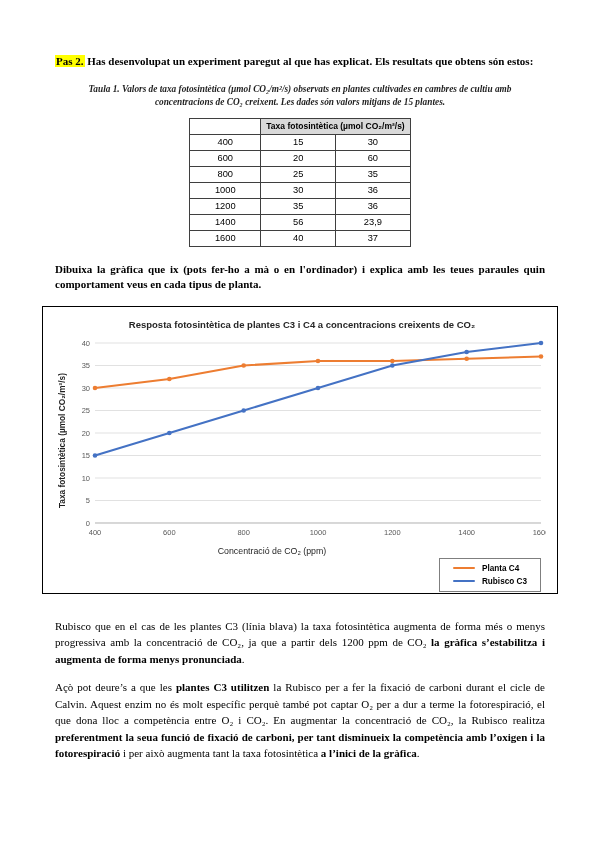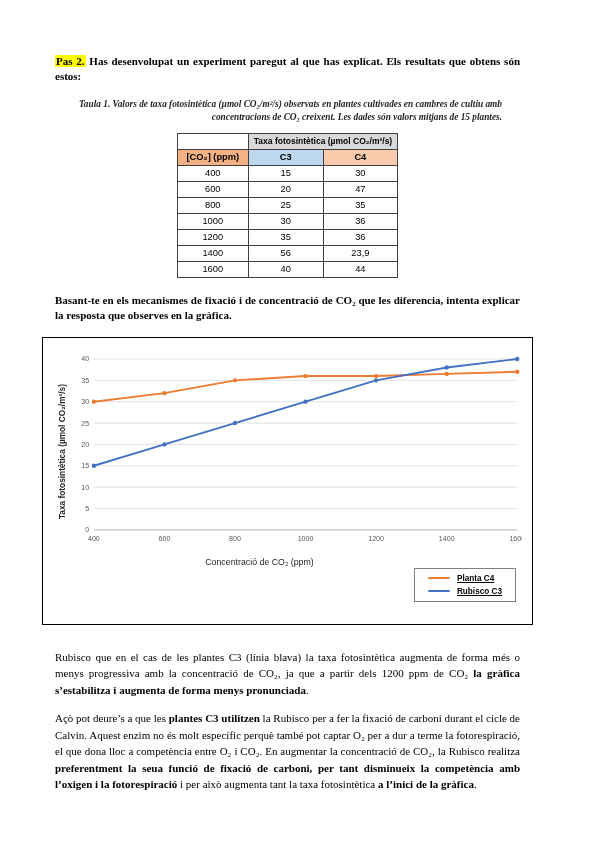--- a/index.html
+++ b/index.html
@@ -1,25 +1,25 @@
 <!DOCTYPE html>
 <html><head>
 <meta charset="utf-8">
 <style>
   html,body{margin:0;padding:0;background:#ffffff;}
   .page{
     width:600px;height:848px;background:#fff;box-sizing:border-box;
-    padding:54px 80px 20px 55px;position:relative;overflow:hidden;
+    padding:54px 55px 20px 55px;position:relative;overflow:hidden;
     font-family:"Liberation Serif",serif;font-size:11px;color:#000;
   }
   .step{font-weight:bold;text-align:justify;margin:0 0 14px 0;line-height:1.35;}
   .hl{background:#ffff00;padding:0 1px;}
   .caption{
     font-style:italic;font-weight:bold;font-size:9.3px;line-height:1.4;
-    text-align:right;margin:0 18px 9px 18px;color:#1f1f1f;
+    text-align:center;margin:0 18px 9px 18px;color:#1f1f1f;
   }
   table.results{
     border-collapse:collapse;margin:0 auto 15px auto;
     font-family:"Liberation Sans",sans-serif;font-size:9.3px;text-align:center;
   }
   table.results th,table.results td{
     border:1px solid #3f3f3f;padding:1px 5px;min-width:60px;height:13px;
     font-weight:normal;
   }
   table.results th{font-weight:bold;}
@@ -35,22 +35,22 @@
   .chart-body{display:flex;align-items:center;}
   .y-label{
     writing-mode:vertical-rl;transform:rotate(180deg);
     font-weight:bold;font-size:8.3px;color:#1f1f1f;text-align:center;
     width:16px;flex:0 0 16px;
   }
   #plot-svg{display:block;}
   svg text{font-family:"Liberation Sans",sans-serif;}
   .x-label{text-align:center;font-weight:normal;font-size:8.8px;color:#1f1f1f;margin-top:3px;margin-right:60px;}
   .legend{
-    position:absolute;right:16px;bottom:22px;border:1px solid #7f7f7f;background:#fff;
-    padding:5px 13px;display:flex;flex-direction:column;gap:4px;text-decoration:underline;
+    position:absolute;right:16px;bottom:1px;border:1px solid #7f7f7f;background:#fff;
+    padding:5px 13px;display:flex;flex-direction:column;gap:4px;
   }
   .legend-row{display:flex;align-items:center;gap:7px;}
   .legend-swatch{display:inline-block;width:22px;height:2.5px;border-radius:1px;}
   .legend-label{font-weight:bold;font-size:8.2px;color:#000;}
   .para{text-align:justify;line-height:1.5;margin:0 0 12px 0;}
 </style>
 </head>
 <body>
 
 <div class="page">
@@ -58,36 +58,31 @@
   <p class="step"><span class="hl">Pas 2.</span><span> Has desenvolupat un experiment paregut al que has explicat. Els resultats que obtens són estos:</span></p>
 
   <p class="caption">Taula 1. Valors de taxa fotosintètica (µmol CO₂/m²/s) observats en plantes cultivades en cambres de cultiu amb concentracions de CO₂ creixent. Les dades són valors mitjans de 15 plantes.</p>
 
   <table class="results">
     <thead>
       <tr>
         <th class="corner"></th>
         <th class="merged" id="merged-header" colspan="2" style="background: rgb(217, 217, 217);">Taxa fotosintètica (µmol CO₂/m²/s)</th>
       </tr>
-      <tr id="col-header-row">
-          <th style="background: rgb(244, 177, 131);">[CO₂] (ppm)</th>
-          <th style="background: rgb(189, 215, 238);">C3</th>
-          <th style="background: rgb(248, 203, 173);">C4</th>
-        </tr>
     </thead>
     <tbody id="table-body">
         <tr>
           <td>400</td>
           <td>15</td>
           <td>30</td>
         </tr>
         <tr>
           <td>600</td>
           <td>20</td>
-          <td>47</td>
+          <td>60</td>
         </tr>
         <tr>
           <td>800</td>
           <td>25</td>
           <td>35</td>
         </tr>
         <tr>
           <td>1000</td>
           <td>30</td>
           <td>36</td>
@@ -98,28 +93,29 @@
           <td>36</td>
         </tr>
         <tr>
           <td>1400</td>
           <td>56</td>
           <td>23,9</td>
         </tr>
         <tr>
           <td>1600</td>
           <td>40</td>
-          <td>44</td>
+          <td>37</td>
         </tr>
       </tbody>
   </table>
 
-  <p class="instr">Basant-te en els mecanismes de fixació i de concentració de CO₂ que les diferencia, intenta explicar la resposta que observes en la gràfica.</p>
+  <p class="instr">Dibuixa la gràfica que ix (pots fer-ho a mà o en l'ordinador) i explica amb les teues paraules quin comportament veus en cada tipus de planta.</p>
 
   <div class="chart-box">
+    <div class="chart-title">Resposta fotosintètica de plantes C3 i C4 a concentracions creixents de CO₂</div>
     <div class="chart-body">
       <div class="y-label">Taxa fotosintètica (µmol CO₂/m²/s)</div>
       <svg id="plot-svg" width="473" height="204" viewBox="0 0 473 204">
           <line x1="22" y1="184" x2="468" y2="184" stroke="#d9d9d9" stroke-width="0.8"></line>
           <line x1="22" y1="161.5" x2="468" y2="161.5" stroke="#d9d9d9" stroke-width="0.8"></line>
           <line x1="22" y1="139" x2="468" y2="139" stroke="#d9d9d9" stroke-width="0.8"></line>
           <line x1="22" y1="116.5" x2="468" y2="116.5" stroke="#d9d9d9" stroke-width="0.8"></line>
           <line x1="22" y1="94" x2="468" y2="94" stroke="#d9d9d9" stroke-width="0.8"></line>
           <line x1="22" y1="71.5" x2="468" y2="71.5" stroke="#d9d9d9" stroke-width="0.8"></line>
           <line x1="22" y1="49" x2="468" y2="49" stroke="#d9d9d9" stroke-width="0.8"></line>

